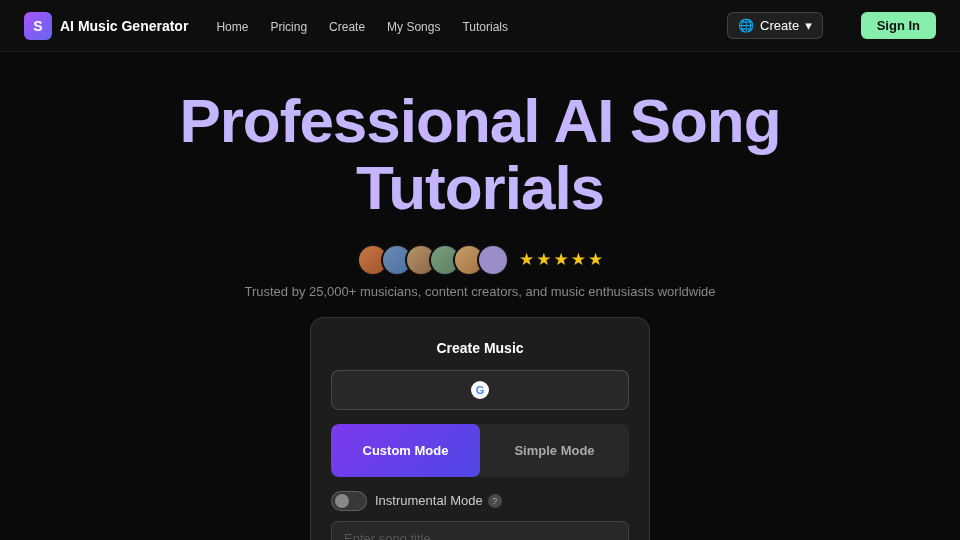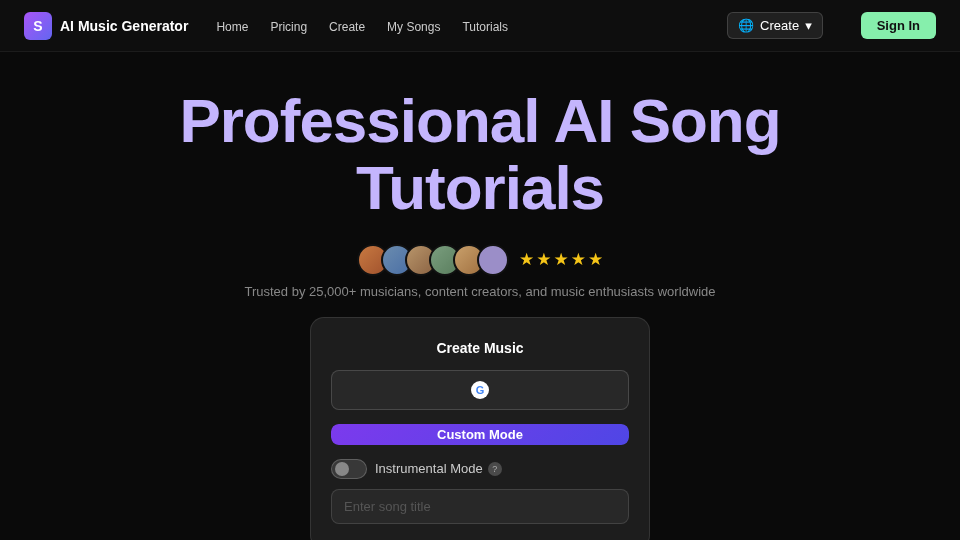--- a/index.html
+++ b/index.html
@@ -211,21 +211,21 @@
     .mode-toggle {
       display: flex;
       background: rgba(255,255,255,0.05);
       border-radius: 8px;
       margin-bottom: 14px;
       overflow: hidden;
     }
 
     .mode-btn {
       flex: 1;
-      padding: 3px;
+      padding: 19px;
       font-size: 13px;
       font-weight: 600;
       cursor: pointer;
       border: none;
       background: transparent;
       color: #aaa;
       border-radius: 7px;
     }
 
     .mode-btn.active {
@@ -350,20 +350,21 @@
 
   <div class="card">
     <div class="card-title">Create Music</div>
 
     <button class="google-btn">
       <div class="google-icon-circle">G</div>
     </button>
 
     <div class="mode-toggle">
       <button class="mode-btn active">Custom Mode</button>
+      <button class="mode-btn">Simple Mode</button>
     </div>
 
     <div class="instrumental-row">
       <div class="toggle-circle">
         <div class="toggle-knob"></div>
       </div>
       <span class="instrumental-label">
         <span>Instrumental Mode</span>
         <span class="info-icon">?</span>
       </span>

